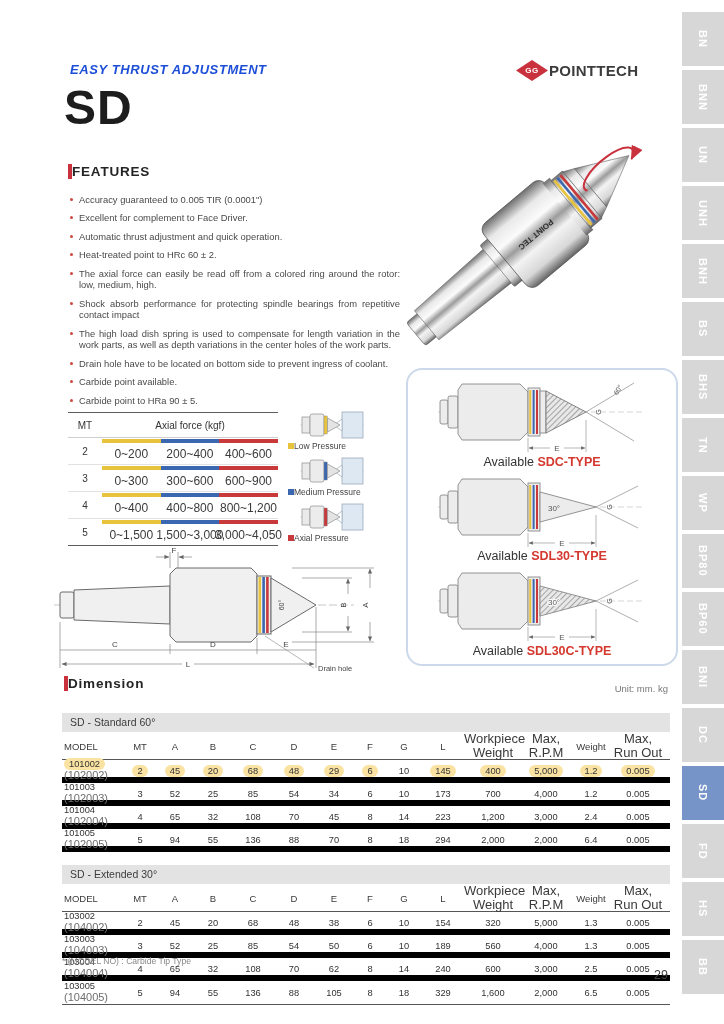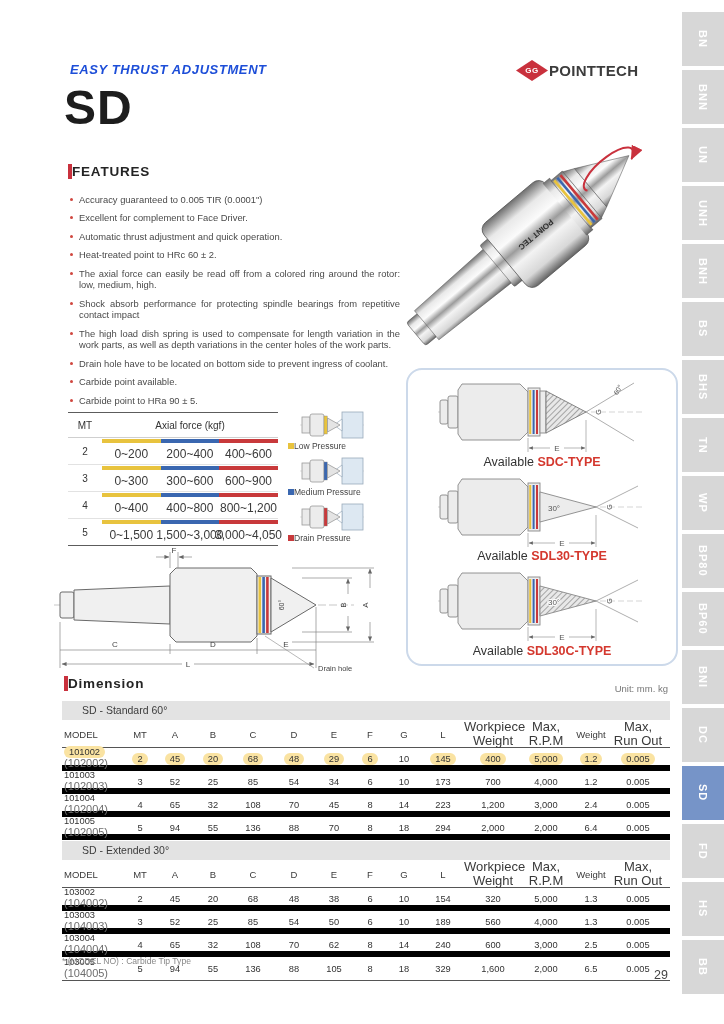--- a/index.html
+++ b/index.html
@@ -65,21 +65,21 @@
   svg text{font-family:"Liberation Sans",sans-serif}
 
   
   .avail-box{position:absolute;left:406px;top:368px;width:272px;height:298px;border:2px solid #ccd9ea;border-radius:16px;
              display:flex;flex-direction:column;align-items:center;justify-content:space-evenly;padding:4px 0;background:#fff}
   .fig-cap{font-size:12.5px;color:#333;margin-top:-4px}
   .fig-cap b{color:#d4382e;font-weight:800}
 
   
   .dim-tables{position:absolute;left:62px;top:700px;width:608px;border-bottom:1.4px solid #555}
-  .dband{background:var(--band-gray);height:19px;line-height:19px;padding-left:20px;font-size:10.5px;color:#3c3c3c;margin-top:1px}
+  .dband{background:var(--band-gray);height:19px;line-height:19px;padding-left:8px;font-size:10.5px;color:#3c3c3c;margin-top:13px}
   .dgrid{display:grid;grid-template-columns:62px 32px 38px 38px 42px 40px 40px 32px 36px 42px 58px 48px 42px 52px;align-items:center}
   .dhead{height:28px;border-bottom:1.4px solid #555}
   .dh{text-align:center;font-size:9.5px;color:#3a3a3a}
   .dh.small{font-size:13px;line-height:1.1}
   .dh.c0{text-align:left;padding-left:2px}
   .drow{height:23px;border-bottom:6px solid #000000}
   .drow:last-child,.drow.tend{border-bottom:none}
   .dc{text-align:center;font-size:9.3px;color:#333}
   .dmodel{padding-left:2px}
   .m1{font-size:9.3px;color:#333;line-height:1}
@@ -280,21 +280,21 @@
           <line x1="0" y1="15" x2="64" y2="15" stroke="#ccc" stroke-dasharray="4 2" stroke-width="0.6"></line>
           <rect x="2" y="7" width="8" height="16" fill="#eaeaea" stroke="#999" stroke-width="0.8"></rect>
           <rect x="10" y="4" width="14" height="22" rx="2" fill="#ececec" stroke="#999" stroke-width="0.8"></rect>
           <rect x="24" y="6" width="3.2" height="18" fill="#c8393b" stroke="#888" stroke-width="0.4"></rect>
           <rect x="42" y="2" width="21" height="26" fill="var(--workpiece-blue)" stroke="#9aaabb" stroke-width="0.8"></rect>
           <polygon points="42,9 34,15 42,21" fill="#fff" stroke="#9aaabb" stroke-width="0.7"></polygon>
           <polygon points="27.5,8 40,15 27.5,22" fill="#e4e4e4" stroke="#999" stroke-width="0.8"></polygon>
         </svg>
         <div class="legend-label">
           <span class="sq" style="background: rgb(200, 57, 59);"></span>
-          <span>Drain Pressure</span>
+          <span>Axial Pressure</span>
         </div>
       </div>
     </div>
 
   <svg class="main-drawing" width="348" height="130" viewBox="0 0 348 130">
     <line x1="2" y1="61" x2="302" y2="61" stroke="#b0b0b0" stroke-width=".7" stroke-dasharray="8 3"></line>
     <g stroke="#6a6a6a" stroke-width="1" fill="#f0f0f0">
       <rect x="8" y="48" width="14" height="26" rx="2"></rect>
       <polygon points="22,46 118,42 118,80 22,76"></polygon>
       <polygon points="118,30 124,24 199,24 205,30 205,92 199,98 124,98 118,92"></polygon>

